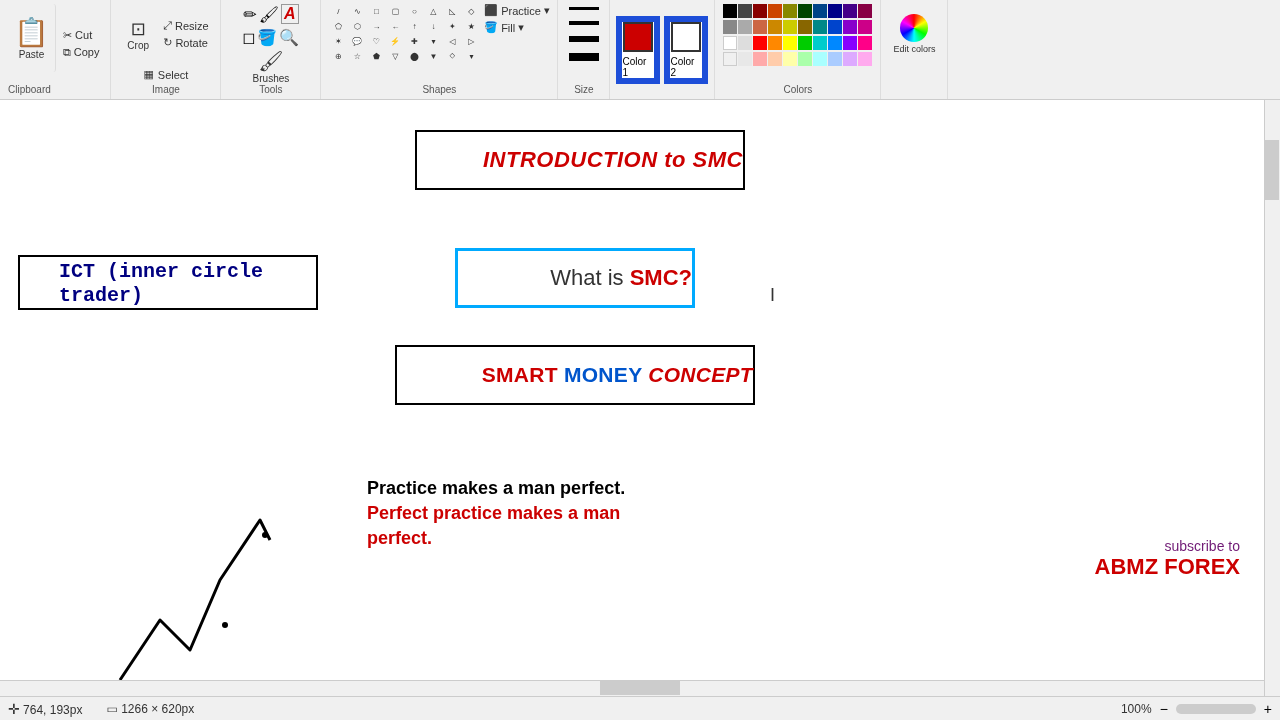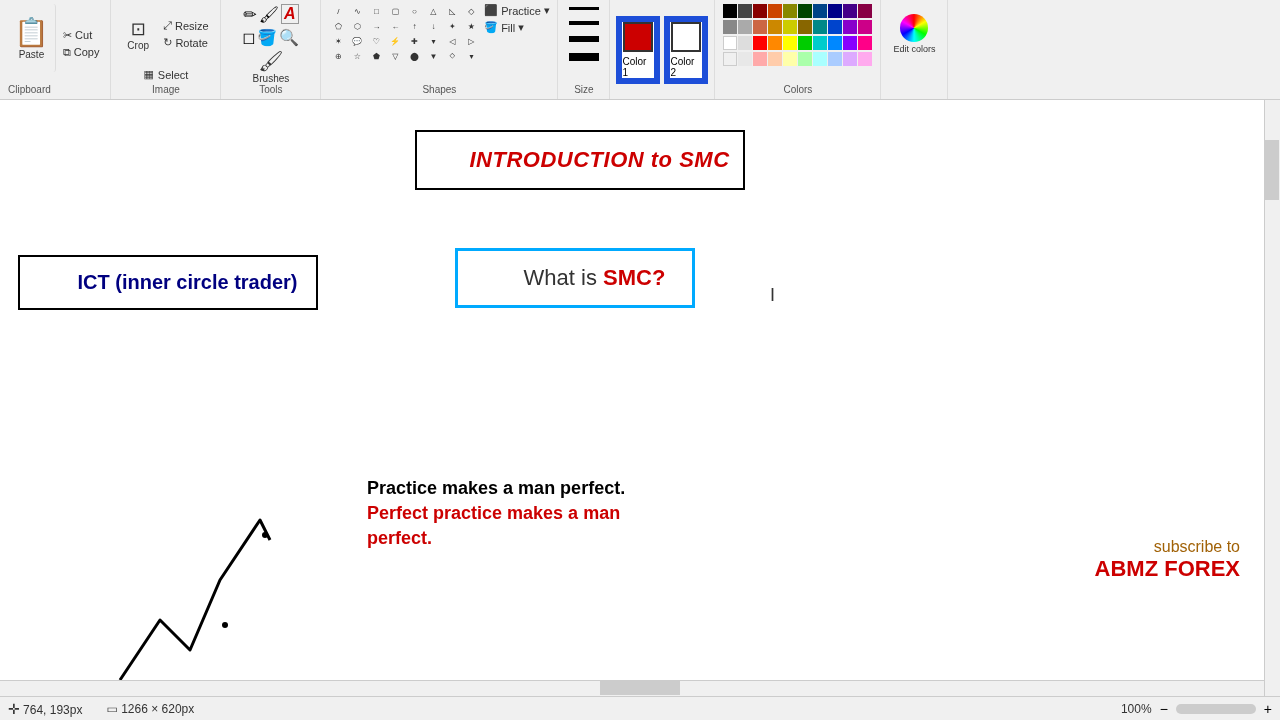--- a/index.html
+++ b/index.html
@@ -141,21 +141,21 @@
       position: relative;
       overflow: hidden;
     }
 
     
     .diagram-box {
       position: absolute;
       border: 2.5px solid black;
       display: flex;
       align-items: center;
-      justify-content: center;
+      justify-content: flex-end;
       background: #fff;
       padding-left: 39px;
     }
 
     #intro-box {
       left: 415px;
       top: 30px;
       width: 330px;
       height: 60px;
     }
@@ -190,21 +190,21 @@
       color: #cc0000;
       font-size: 22px;
       letter-spacing: 0.5px;
     }
 
     .ict-text {
       font-size: 20px;
       font-weight: normal;
       color: #333;
     }
-    .ict-text span { font-weight: bold; color: #000080; }
+    .ict-text span { font-weight: bold; color: #000080; font-family: Liberation Mono, monospace; }
 
     .whatsmc-text {
       font-size: 22px;
       font-weight: normal;
       color: #333;
     }
     .whatsmc-text .smc-red { color: #cc0000; font-weight: bold; }
 
     .smc-box-text {
       font-size: 21px;
@@ -239,22 +239,22 @@
       color: #cc0000;
       margin-top: 4px;
     }
 
     .subscribe-text {
       position: absolute;
       right: 40px;
       top: 438px;
     }
     .subscribe-line1 {
-      font-size: 16px;
-      color: #a16207;
+      font-size: 14px;
+      color: #701a75;
       text-align: right;
     }
     .subscribe-line2 {
       font-size: 22px;
       font-weight: bold;
       color: #cc0000;
       text-align: right;
     }
 
     
@@ -579,20 +579,29 @@
       <span style="font-weight:bold;color:#000080;">ICT</span><span> (inner circle trader)</span>
     </span>
   </div>
 
   <div class="diagram-box" id="whatsmc-box">
     <span class="whatsmc-text">
       <span>What is </span><span class="smc-red">SMC?</span>
     </span>
   </div>
 
+  <div class="diagram-box" id="smc-box">
+    <span class="smc-box-text">
+      <span class="smc-smart">SMART</span>
+      <span> </span>
+      <span class="smc-money">MONEY</span>
+      <span> </span>
+      <span class="smc-concept">CONCEPT</span>
+    </span>
+  </div>
 
   <svg id="chart-svg" width="200" height="260">
 
     <polyline points="10,240 50,180 80,210 110,140 150,80 160,100" fill="none" stroke="#000" stroke-width="3" stroke-linejoin="round"></polyline>
 
     <circle cx="155" cy="95" r="3" fill="#000"></circle>
     <circle cx="115" cy="185" r="3" fill="#000"></circle>
   </svg>
 
   <div class="practice-text">

